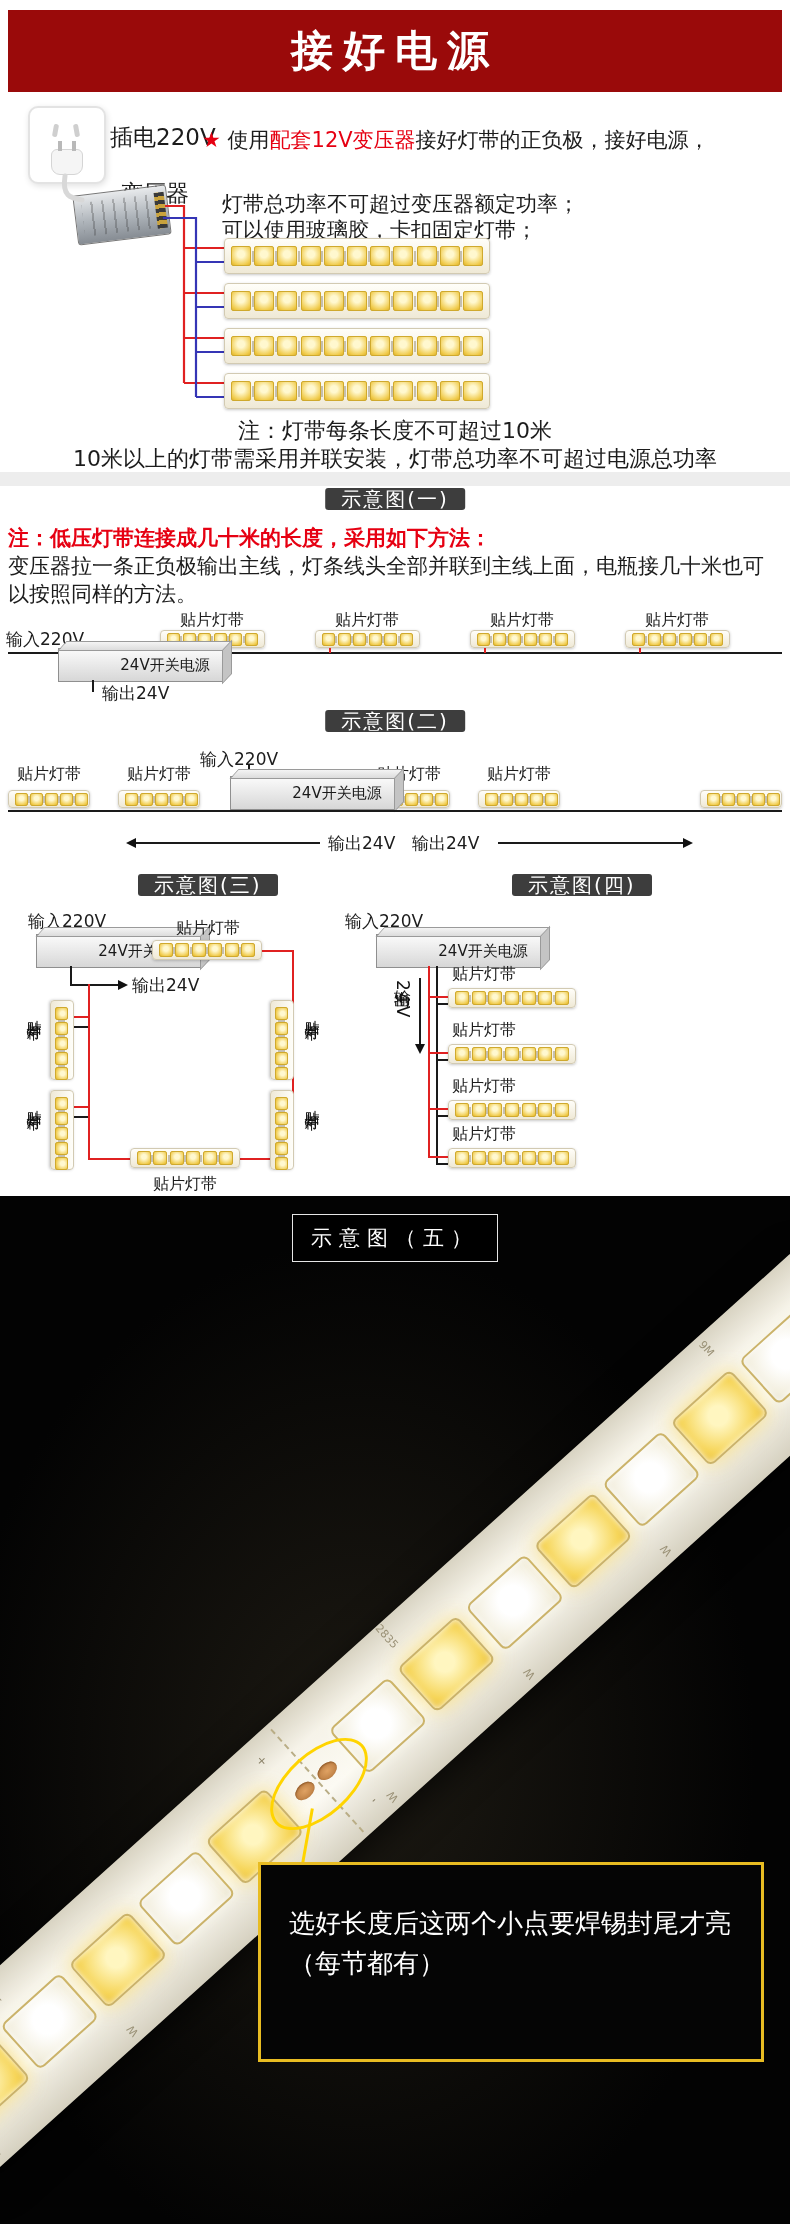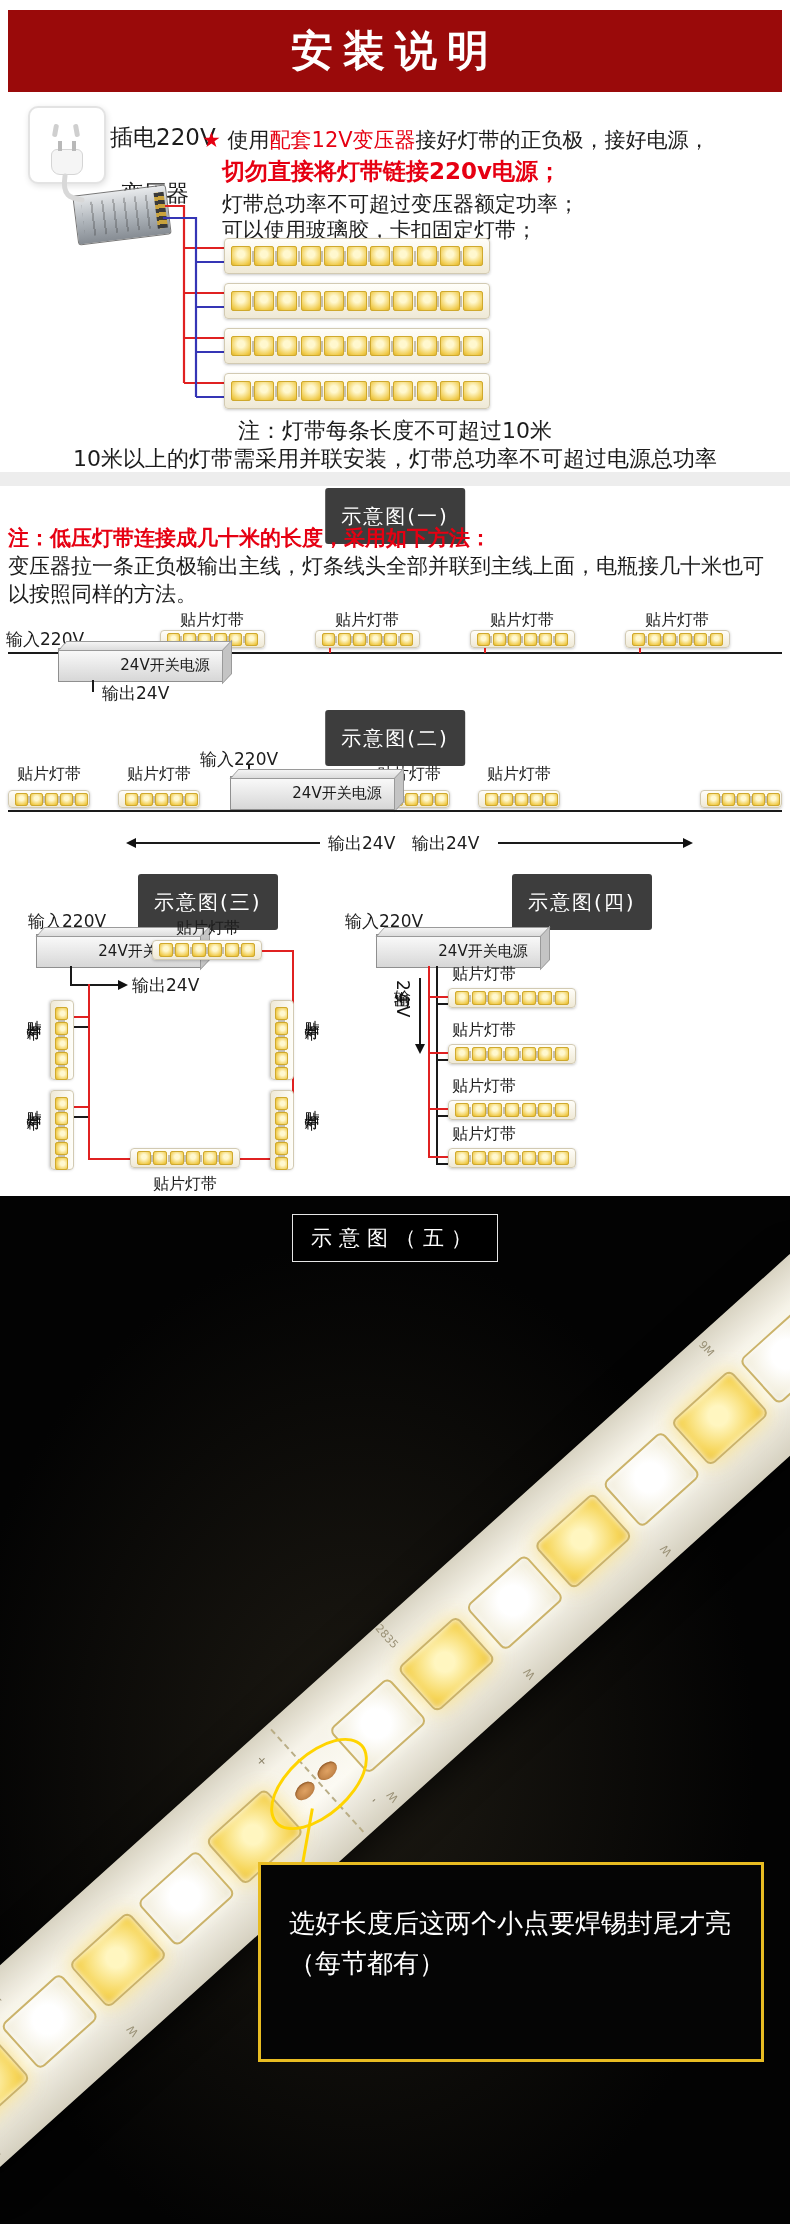--- a/index.html
+++ b/index.html
@@ -9,21 +9,21 @@
   .t{position:absolute;white-space:nowrap;color:#1c1c1c;}.f16{font-size:16px;}.f17{font-size:17px;}.f21{font-size:21px;}
   .f22{font-size:22px;}.f23{font-size:23px;}
   .bold{font-weight:bold;}
   .redtx{color:#e60012;}
   .center{left:0;width:790px;text-align:center;white-space:normal;}
   .banner{position:absolute;left:8px;top:10px;width:774px;height:82px;background:#9a0a0a;
           color:#fff;display:flex;align-items:center;justify-content:center;
           font-size:42px;font-weight:bold;letter-spacing:10px;}
   .divider{position:absolute;left:0;width:790px;height:14px;background:#ededed;}
   .badge{position:absolute;background:#3d3d3d;color:#fff;font-size:20px;line-height:1;
-         padding:18px 16px;border-radius:3px;letter-spacing:2px;white-space:nowrap;}
+         padding:1px 16px;border-radius:3px;letter-spacing:2px;white-space:nowrap;}
   .badge.mid{left:50%;transform:translateX(-50%);}
   .badge5{position:absolute;left:50%;transform:translateX(-50%);background:#000;border:1px solid #e6e6e6;
           color:#fff;font-size:21px;letter-spacing:7px;padding:9px 18px;white-space:nowrap;}
   
   .hl{position:absolute;height:2px;background:#1a1a1a;}
   .vl{position:absolute;width:2px;background:#1a1a1a;}
   .redln{background:#e02121;}
   .ah{position:absolute;width:0;height:0;}
   .ah.left{border-top:5px solid transparent;border-bottom:5px solid transparent;border-right:10px solid #111;}
   .ah.right{border-top:5px solid transparent;border-bottom:5px solid transparent;border-left:10px solid #111;}
@@ -86,21 +86,21 @@
   .callout{position:absolute;left:258px;top:666px;width:506px;height:200px;border:3px solid #e8bc22;
        background:#050505;box-sizing:border-box;padding:24px 28px;}
   .callout .ct{color:#ffd100;font-size:33px;font-weight:bold;letter-spacing:1px;}
   .callout .cb{color:#fff;font-size:26px;line-height:1.55;margin-top:14px;}
 </style>
 </head>
 <body>
 
 <div class="page">
 
-  <div class="banner">安装说明</div>
+  <div class="banner">接好电源</div>
 
   <div class="socket">
     <span class="slot" style="left:23px;top:16px;transform:rotate(10deg);"></span>
     <span class="slot" style="left:44px;top:16px;transform:rotate(-10deg);"></span>
     <span class="plug">
       <span class="prong" style="left:6px;"></span>
       <span class="prong" style="right:6px;"></span>
     </span>
   </div>
   <div class="t f23" style="left:110px;top:122px;">插电220V</div>
@@ -110,21 +110,20 @@
   <svg class="abs" style="left:0;top:0;" width="790" height="470" viewBox="0 0 790 470">
     <path d="M65,176 C62,196 70,198 82,200" stroke="#d8d8d8" stroke-width="5" fill="none" stroke-linecap="round"></path>
     <path d="M165,206 L184,206 L184,383 M184,248 L226,248 M184,293 L226,293 M184,338 L226,338 M184,383 L226,383" stroke="#e02121" stroke-width="2.2" fill="none"></path>
     <path d="M163,218 L196,218 L196,397 M196,262 L226,262 M196,307 L226,307 M196,352 L226,352 M196,397 L226,397" stroke="#3535b5" stroke-width="2.2" fill="none"></path>
   </svg>
 
   <div class="t f21" style="left:202px;top:126px;">
     <span class="redtx">★</span>
     <span>使用</span><span class="redtx">配套12V变压器</span><span>接好灯带的正负极，接好电源，</span>
   </div>
-  <div class="t f23 bold redtx" style="left:222px;top:156px;">切勿直接将灯带链接220v电源；</div>
   <div class="t f21" style="left:222px;top:190px;">灯带总功率不可超过变压器额定功率；</div>
   <div class="t f21" style="left:222px;top:216px;">可以使用玻璃胶，卡扣固定灯带；</div>
 
   <div class="stripbar js-strip" style="left:224px;top:238px;width:266px;height:36px;">
       <span class="led" style="width: 18px; height: 18px;"></span>
       <span class="sep" style="height: 11px;"></span>
       <span class="led" style="width: 18px; height: 18px;"></span>
       <span class="sep" style="height: 11px;"></span>
       <span class="led" style="width: 18px; height: 18px;"></span>
       <span class="sep" style="height: 11px;"></span>

